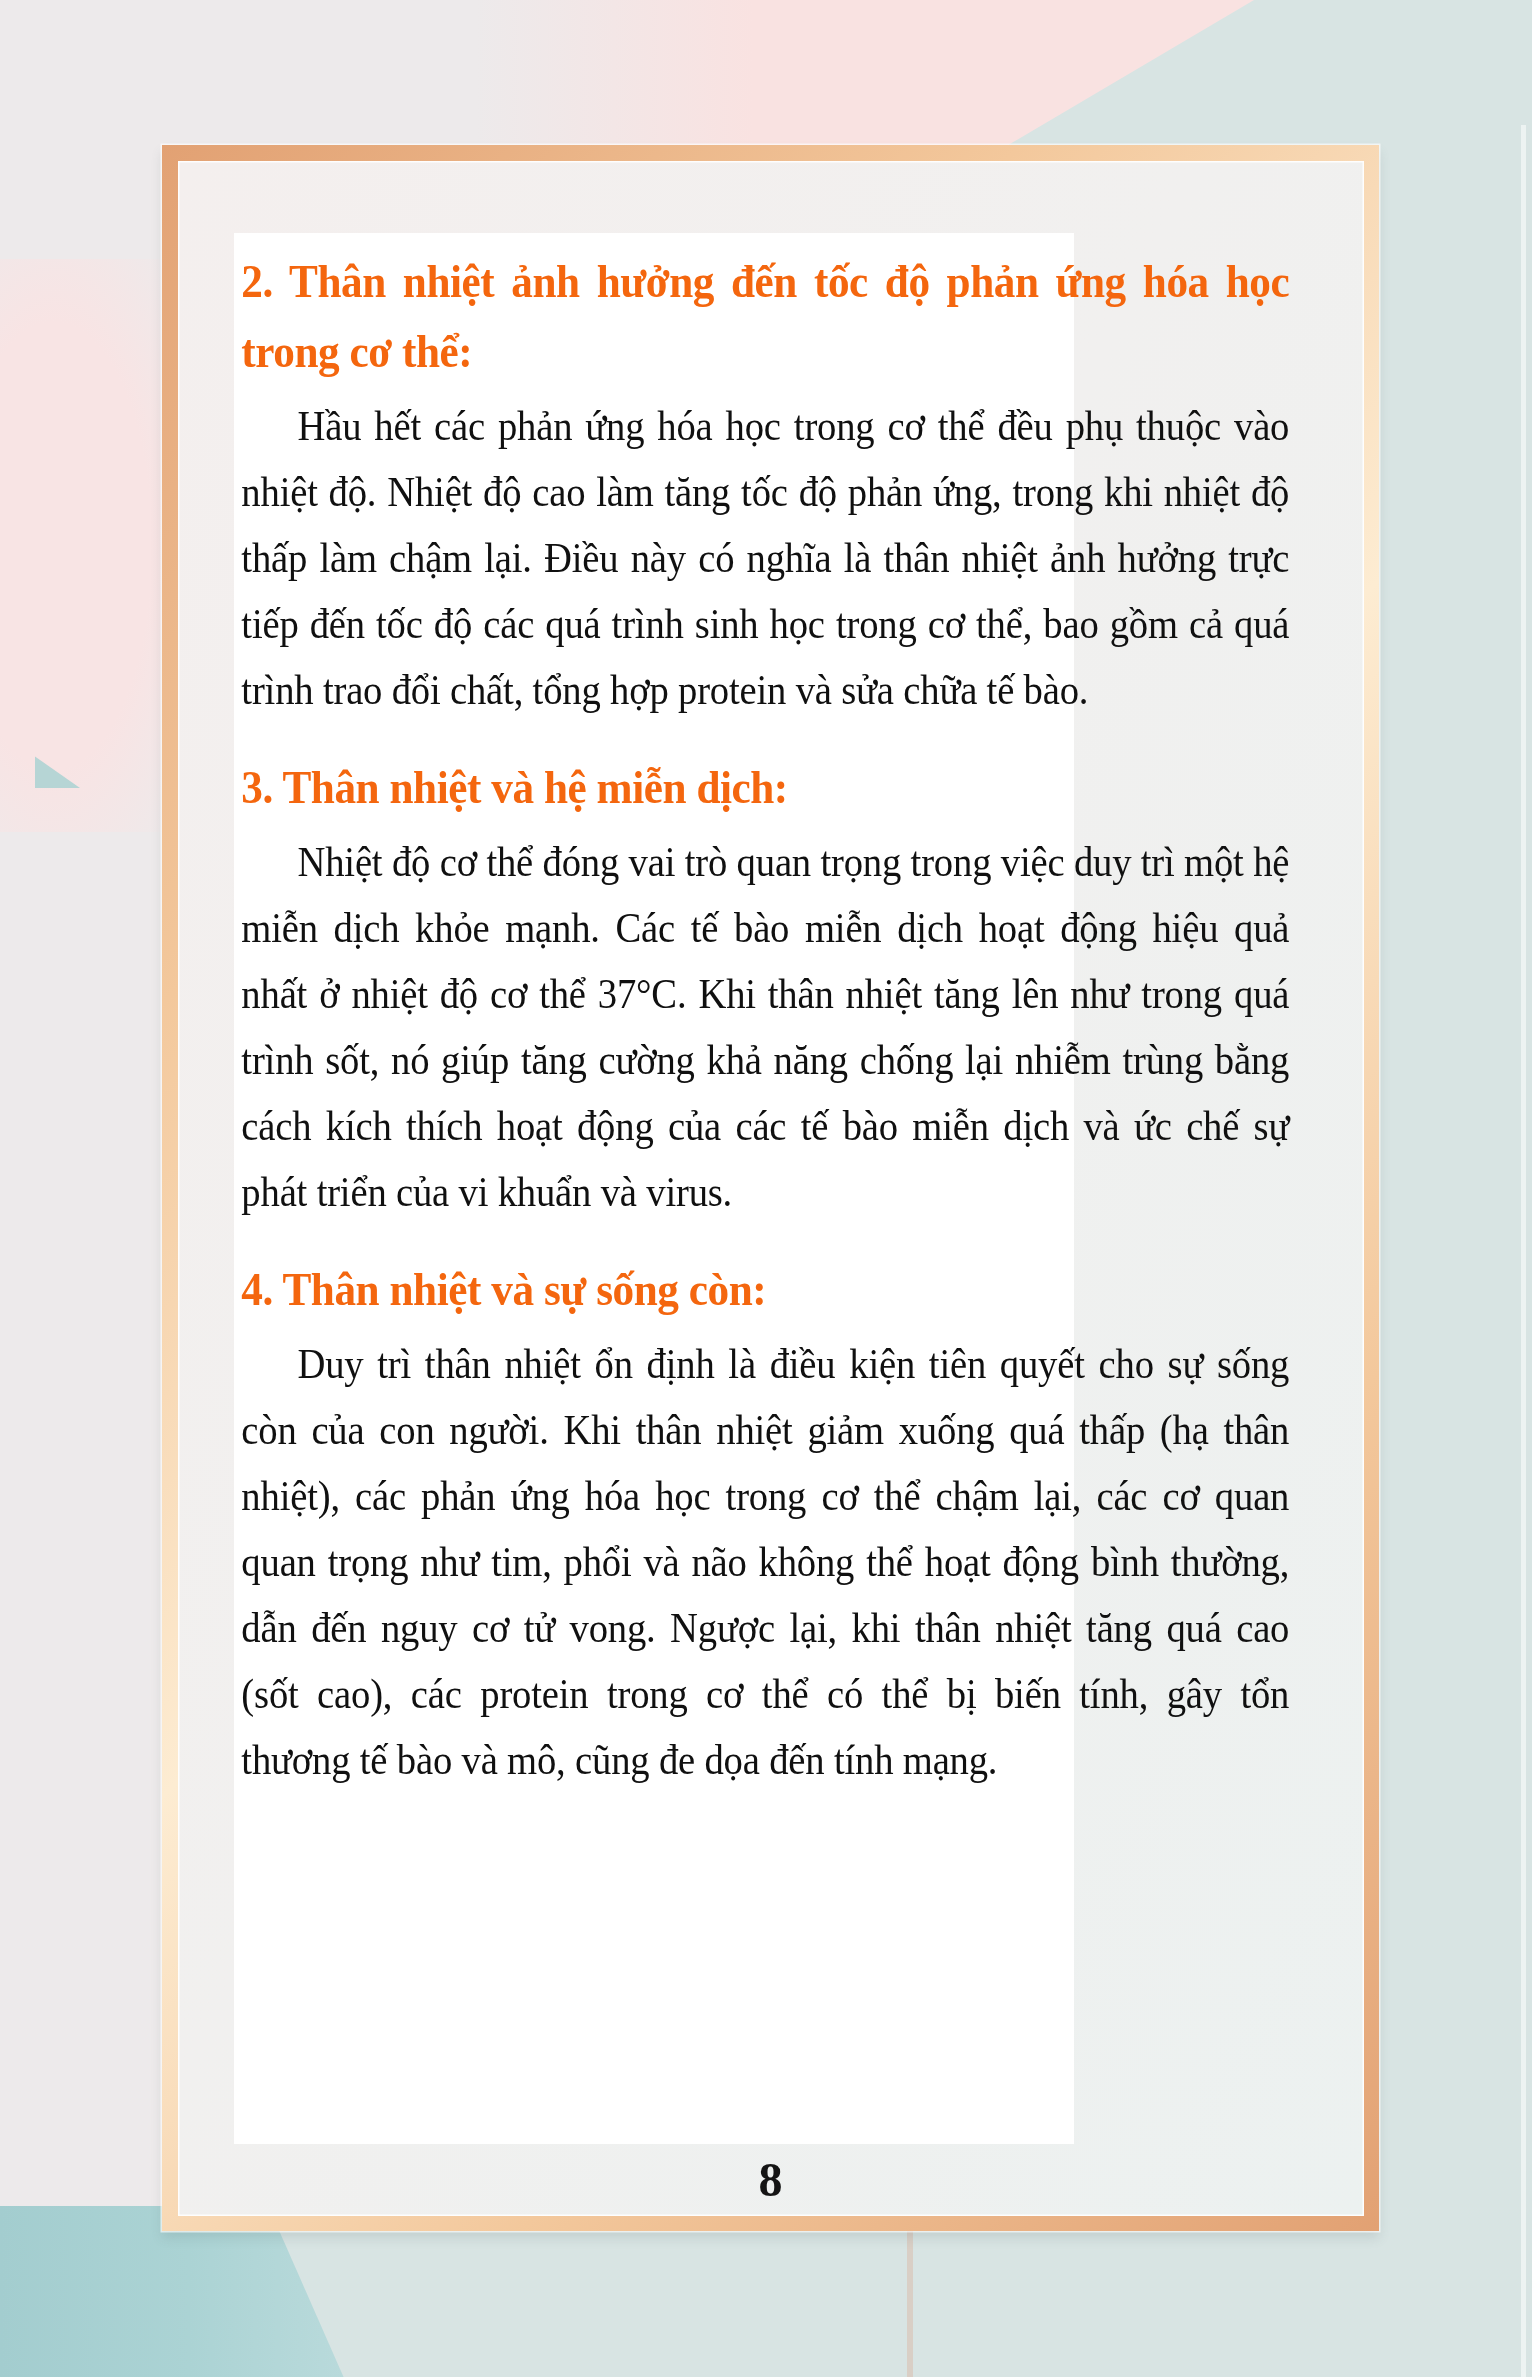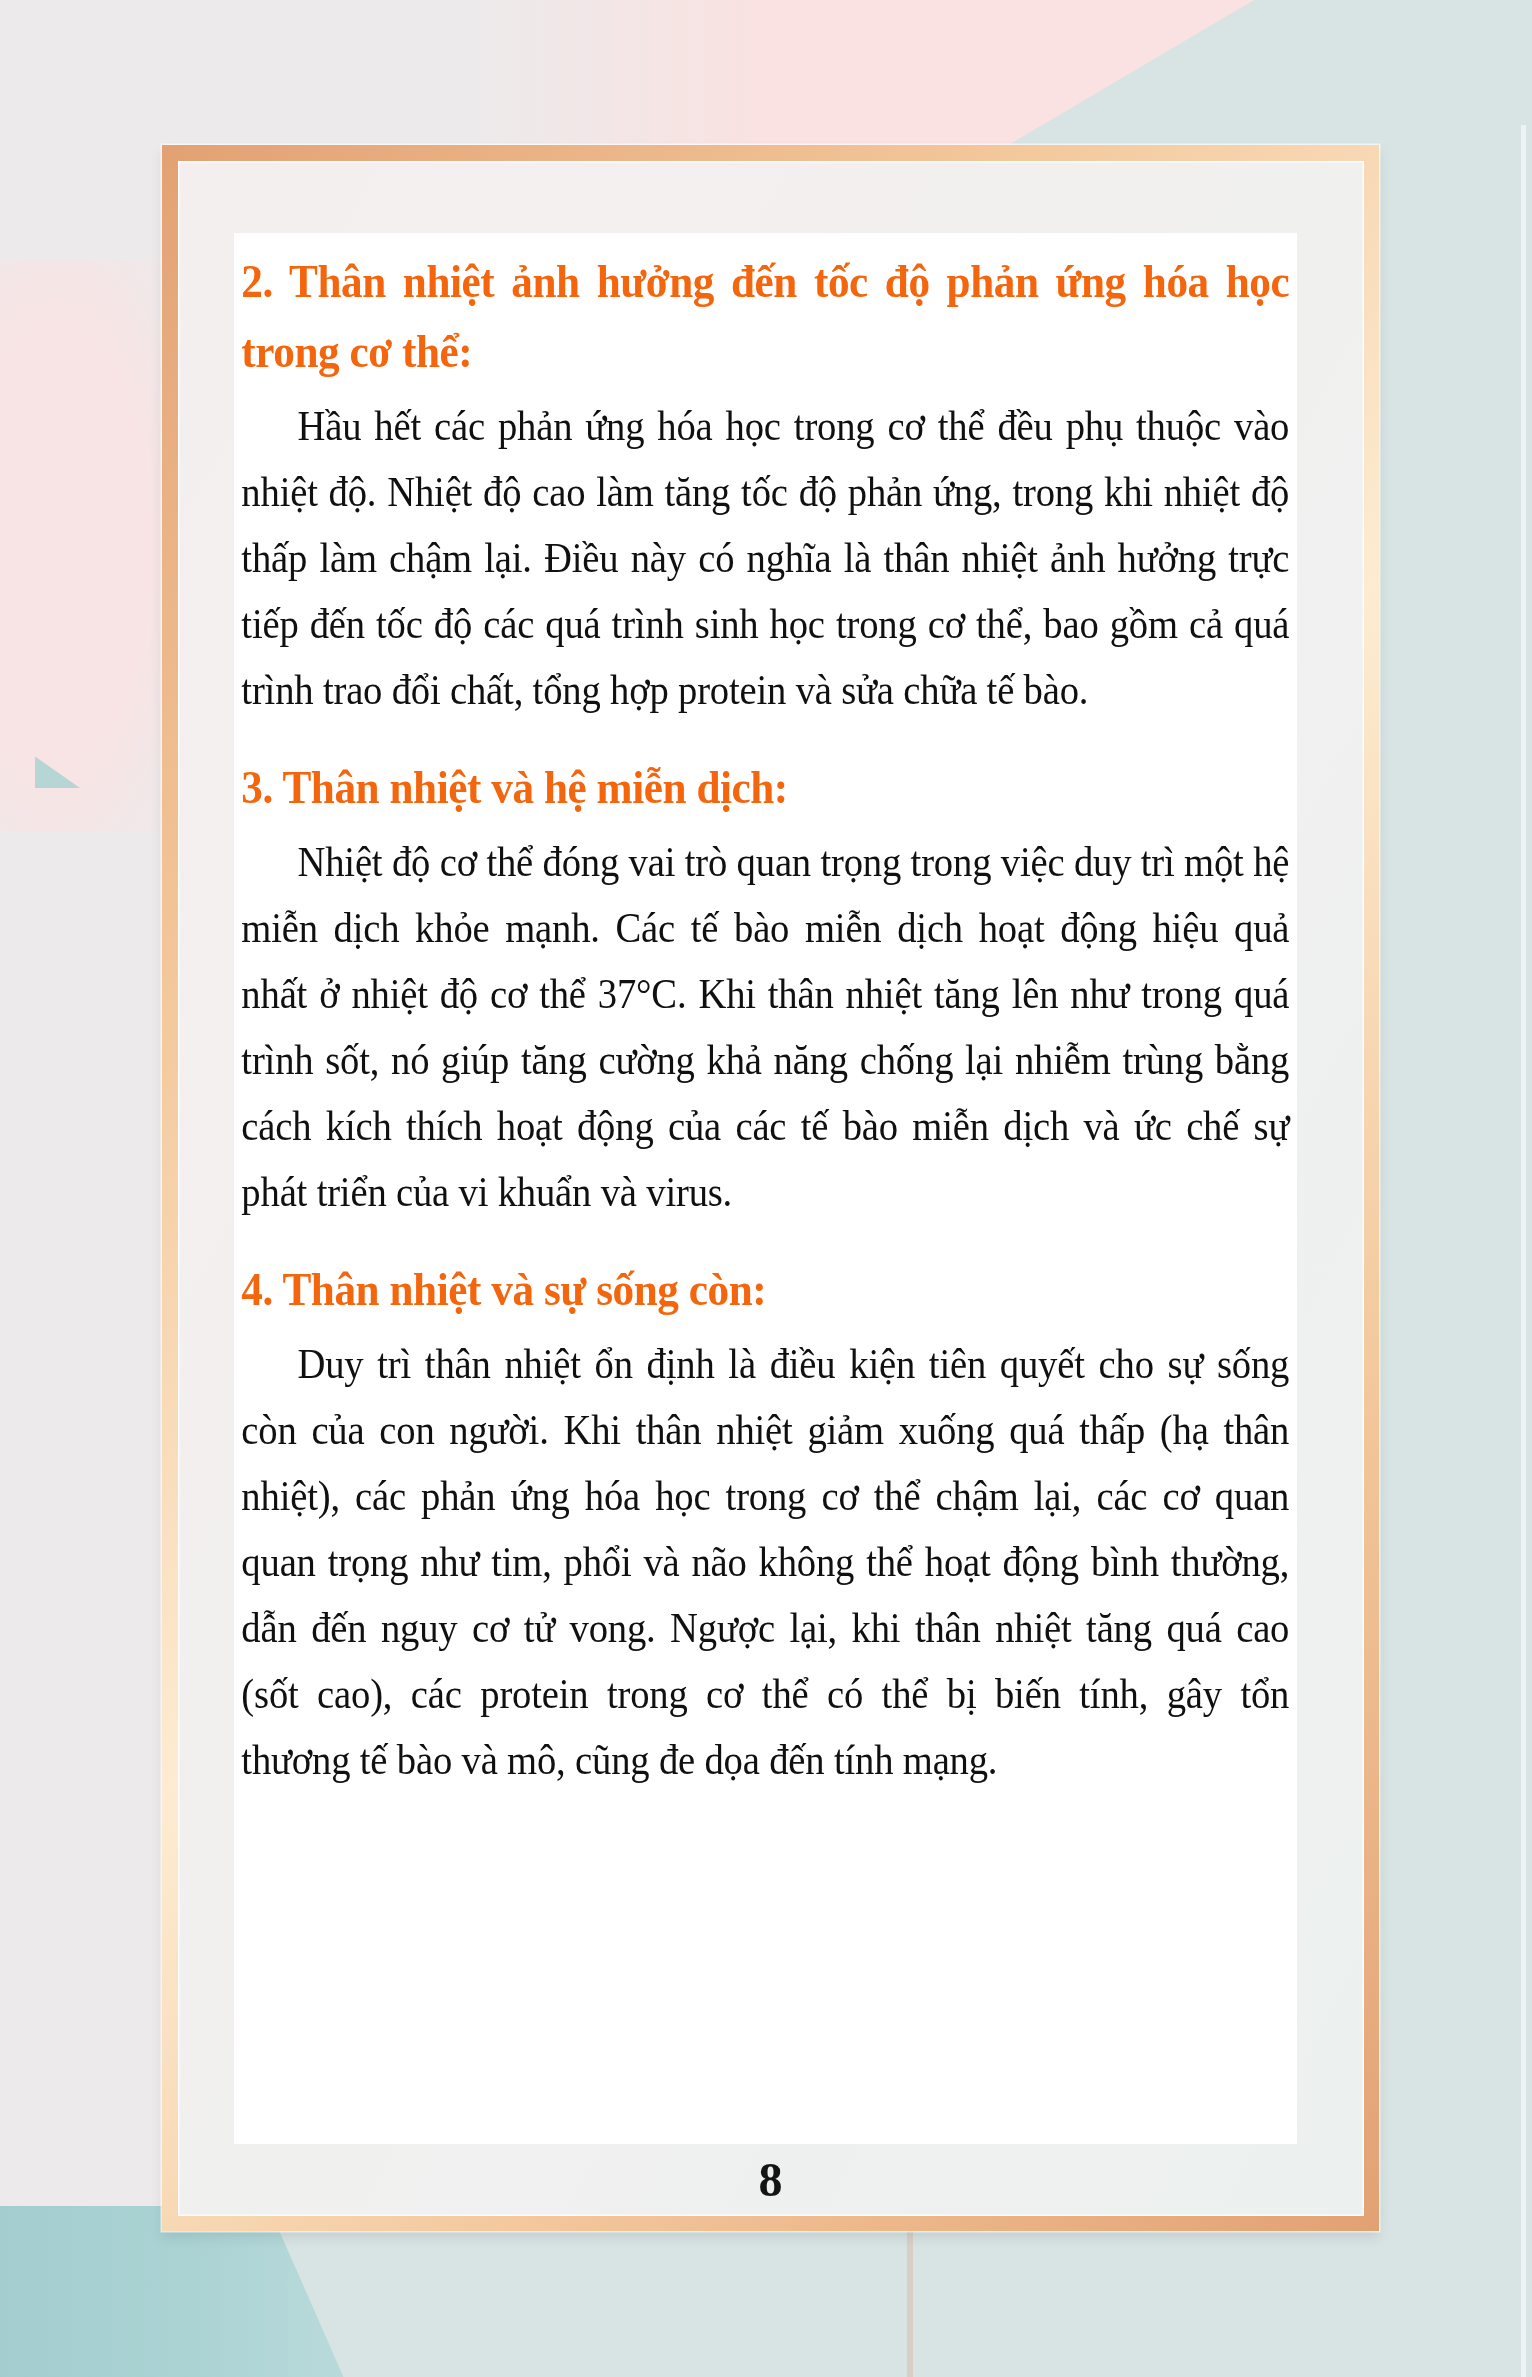--- a/index.html
+++ b/index.html
@@ -58,21 +58,21 @@
     box-shadow:0 0 0 1.5px rgba(255,255,255,.65), 0 7px 11px rgba(70,90,90,.14);
   }
   .card-inner{
     position:absolute;inset:15.5px;
     background:linear-gradient(118deg,#f4efee 0%, #f1f0ef 45%, #ecf1f0 100%);
     box-shadow:inset 0 0 0 1.5px rgba(255,255,255,.9);
   }
 
   
   .text-block{
-    position:absolute;left:56px;top:72px;width:1063px;height:1911px;
+    position:absolute;left:56px;top:72px;width:840px;height:1911px;
     background:#ffffff;
   }
   .text-scale{
     width:1155px;
     transform:scale(0.92,1);
     transform-origin:0 0;
     padding:13px 8px 0 8px;
   }
   .sec-heading{
     font-size:47px;font-weight:bold;line-height:70px;

